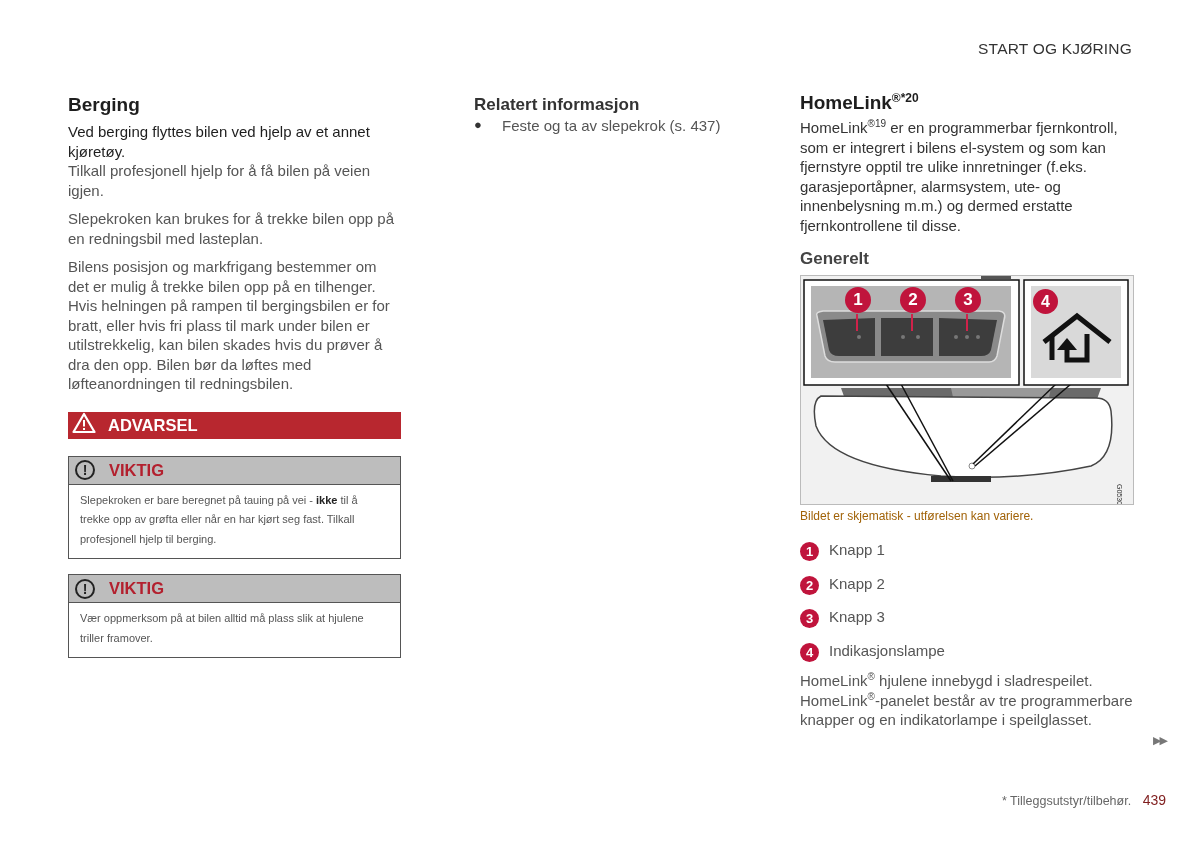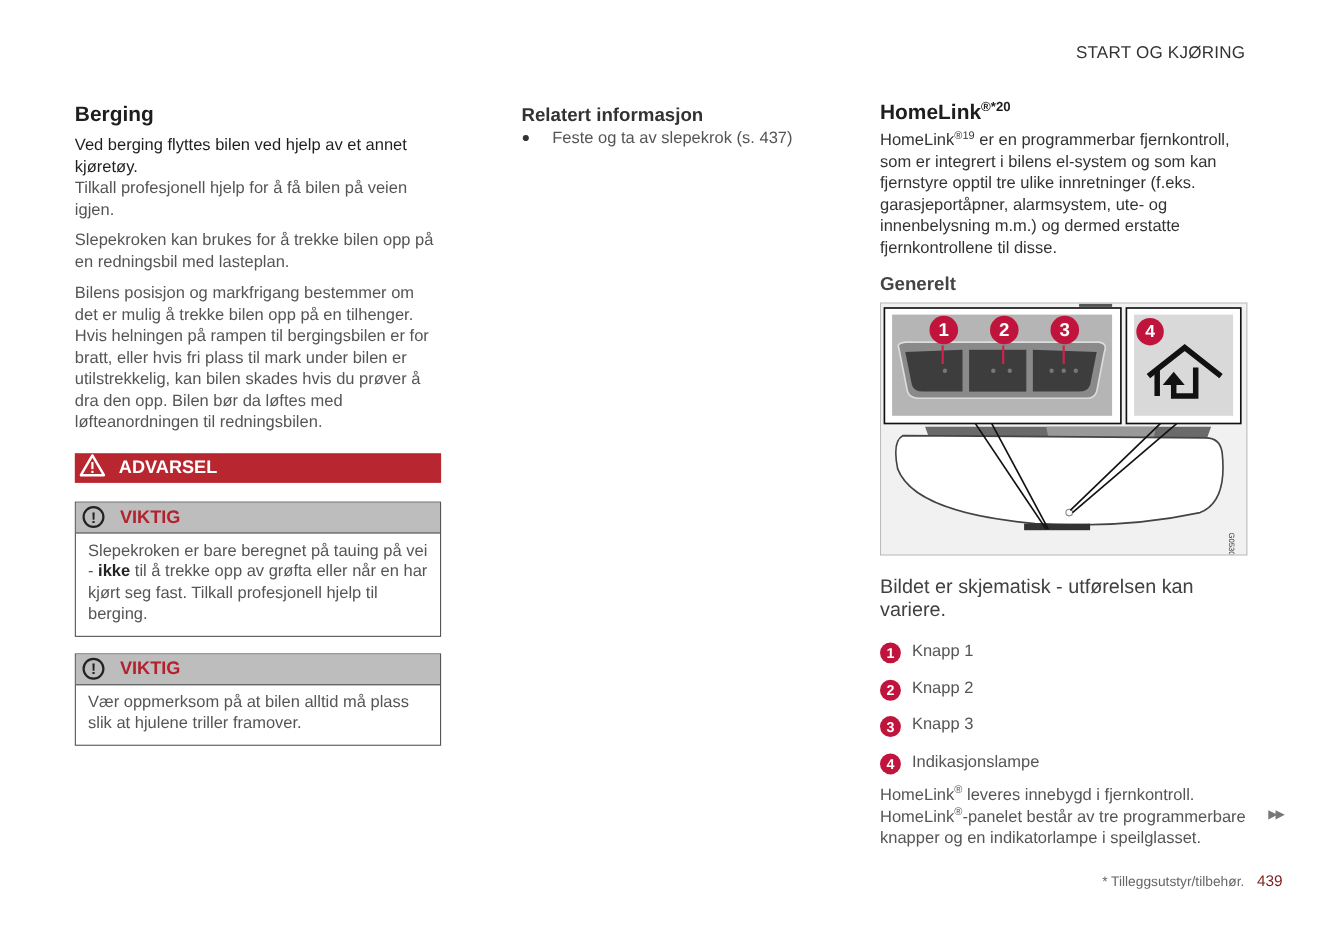--- a/index.html
+++ b/index.html
@@ -10,34 +10,34 @@
   .col1 { left: 68px; width: 333px; }
   .col2 { left: 434px; width: 320px; top: 95px; margin-left: 40px; }
   .col3 { left: 800px; width: 333px; }
   h1.sec { font-size: 19px; font-weight: bold; color: #1e1e1e; margin: 0 0 6px 0; }
   h2.sub { font-size: 17px; font-weight: bold; color: #333; margin: 0 0 2px 0; }
   .lead { font-size: 15px; color: #1e1e1e; line-height: 19.5px; margin: 0; }
   p { font-size: 15px; line-height: 19.5px; margin: 0 0 9px 0; color: #555; }
   .box { border: 1px solid #555; margin-top: 13px; }
   .box-head { background: #bdbdbd; height: 27px; display: flex; align-items: center; padding-left: 6px; border-bottom: 1px solid #555; }
   .box-head .title { color: #b3202e; font-weight: bold; font-size: 16.5px; margin-left: 14px; }
-  .box-body { padding: 6px 10px 9px 11px; font-size: 15px; line-height: 19.5px; color: #555; }
+  .box-body { padding: 6px 10px 9px 11px; font-size: 11px; line-height: 19.5px; color: #555; }
   .warn { margin-top: 18px; background: #f2dfe1; text-align: center; }
   .warn-head { background: #b8272f; height: 27px; display: flex; align-items: center; padding-left: 4px; }
   .warn-head .title { color: #fff; font-weight: bold; font-size: 16.5px; margin-left: 12px; }
   .warn-body { padding: 6px 10px 9px 11px; font-size: 15px; line-height: 19.5px; color: #555; }
   .excl { width: 20px; height: 20px; border: 2px solid #222; border-radius: 50%; box-sizing: border-box;
           display: flex; align-items: center; justify-content: center; font-weight: bold; font-size: 14px; color: #222; }
   ul.rel { list-style: none; margin: 0; padding: 0; }
   ul.rel li { font-size: 15px; color: #555; display: flex; }
   ul.rel li .dot { width: 28px; color: #333; font-size: 13px; }
   sup { font-size: 10px; vertical-align: super; line-height: 0; }
   h1 sup { font-size: 12px; }
   .figure { position: relative; width: 332px; height: 228px; border: 1px solid #bbb; margin-top: 6px; background: #f4f4f4; overflow: hidden; }
-  .caption { font-size: 18px; color: #404040; margin-top: 18px; }
+  .caption { font-size: 12px; color: #a16207; margin-top: 4px; }
   .legend { margin-top: 10px; }
   .legend-item { display: flex; align-items: center; height: 33.5px; font-size: 15px; color: #555; }
   .num { width: 19px; height: 19px; border-radius: 50%; background: #c0143c; color: #fff; font-weight: bold; font-size: 13px;
          display: flex; align-items: center; justify-content: center; margin-right: 10px; margin-top: 4px; }
   .footer { position: absolute; top: 792px; right: 34px; font-size: 12.5px; color: #666; }
   .footer .pg { font-size: 14px; margin-left: 8px; color: #7f1d1d; }
   .more { position: absolute; top: 734px; left: 1153px; font-size: 11px; color: #777; letter-spacing: -2px; }
 </style>
 </head>
 <body>
@@ -156,21 +156,21 @@
     <div class="legend-item">
         <span class="num">3</span>
         <span>Knapp 3</span>
       </div>
     <div class="legend-item">
         <span class="num">4</span>
         <span>Indikasjonslampe</span>
       </div>
   </div>
 
-  <p style="margin-top:4px"><span>HomeLink</span><sup>®</sup><span> leveres innebygd i fjernkontroll.</span><br><span>HomeLink</span><sup>®</sup><span>-panelet består av tre programmerbare knapper og en indikatorlampe i speilglasset.</span></p>
+  <p style="margin-top:4px"><span>HomeLink</span><sup>®</sup><span> hjulene innebygd i sladrespeilet.</span><br><span>HomeLink</span><sup>®</sup><span>-panelet består av tre programmerbare knapper og en indikatorlampe i speilglasset.</span></p>
 </div>
 
 <div class="more">▶▶</div>
 
 <div class="footer">
   <span>* Tilleggsutstyr/tilbehør.</span>
   <span class="pg">439</span>
 </div>
 
 </body></html>

